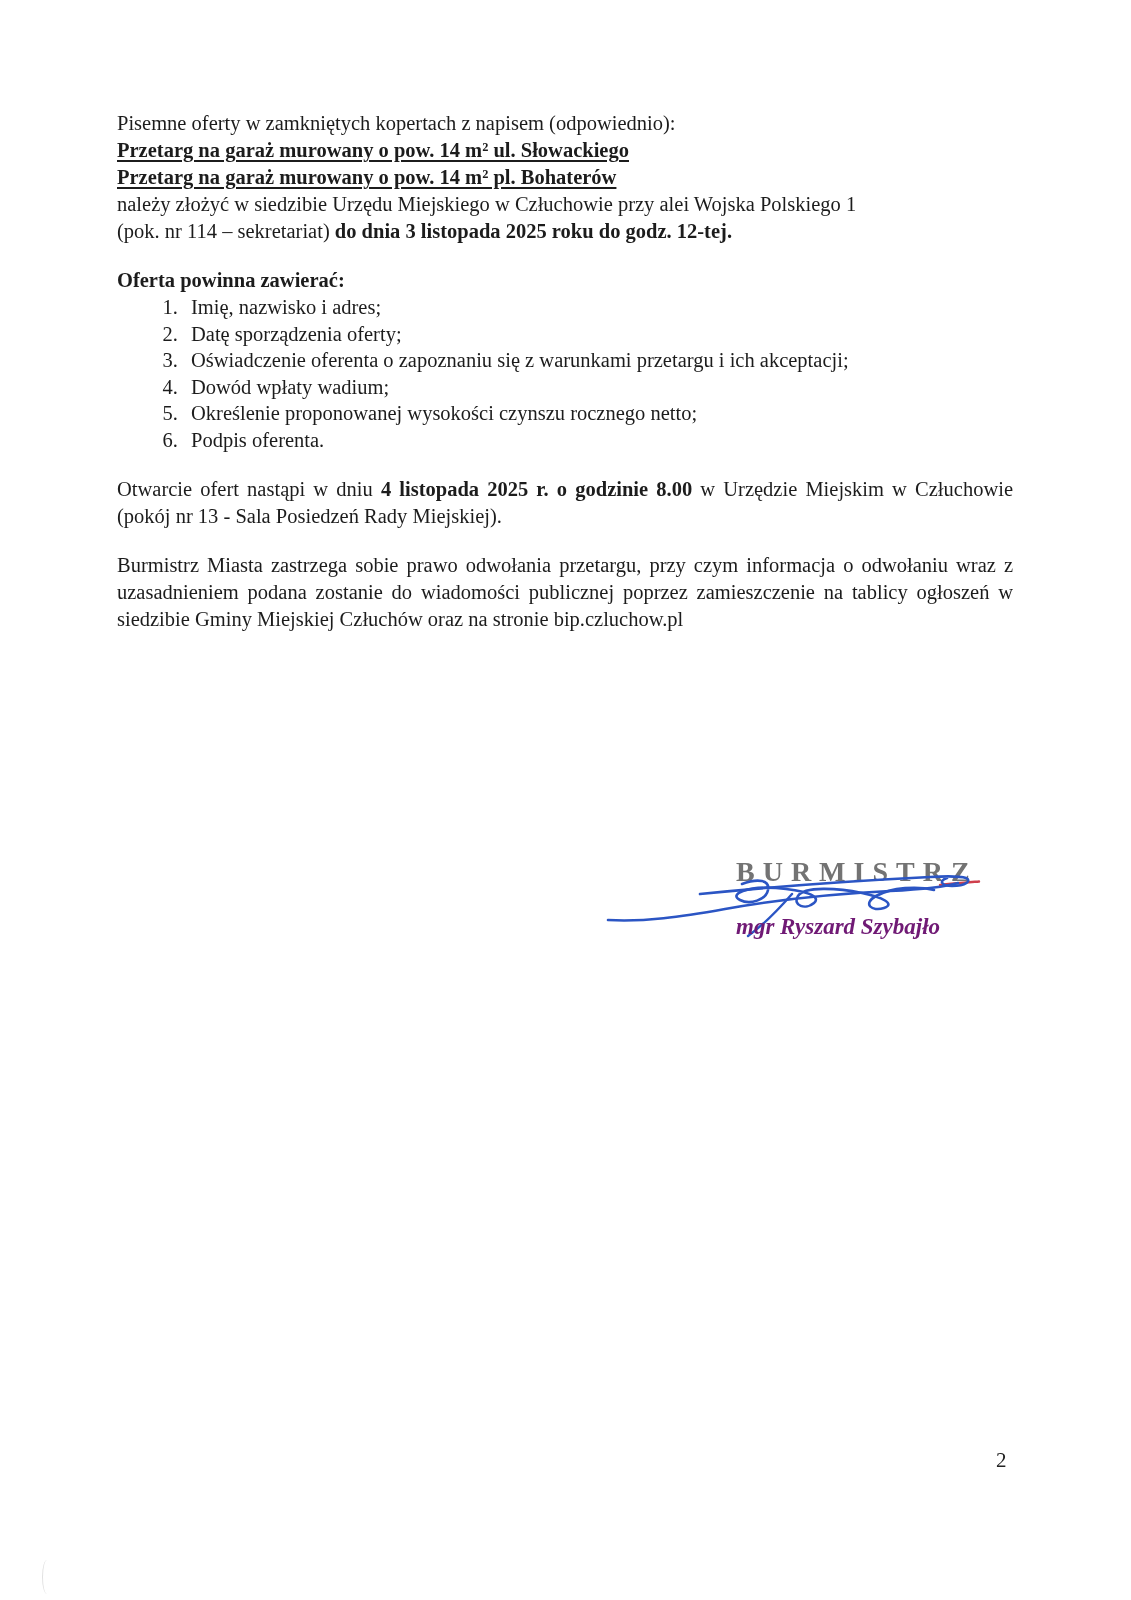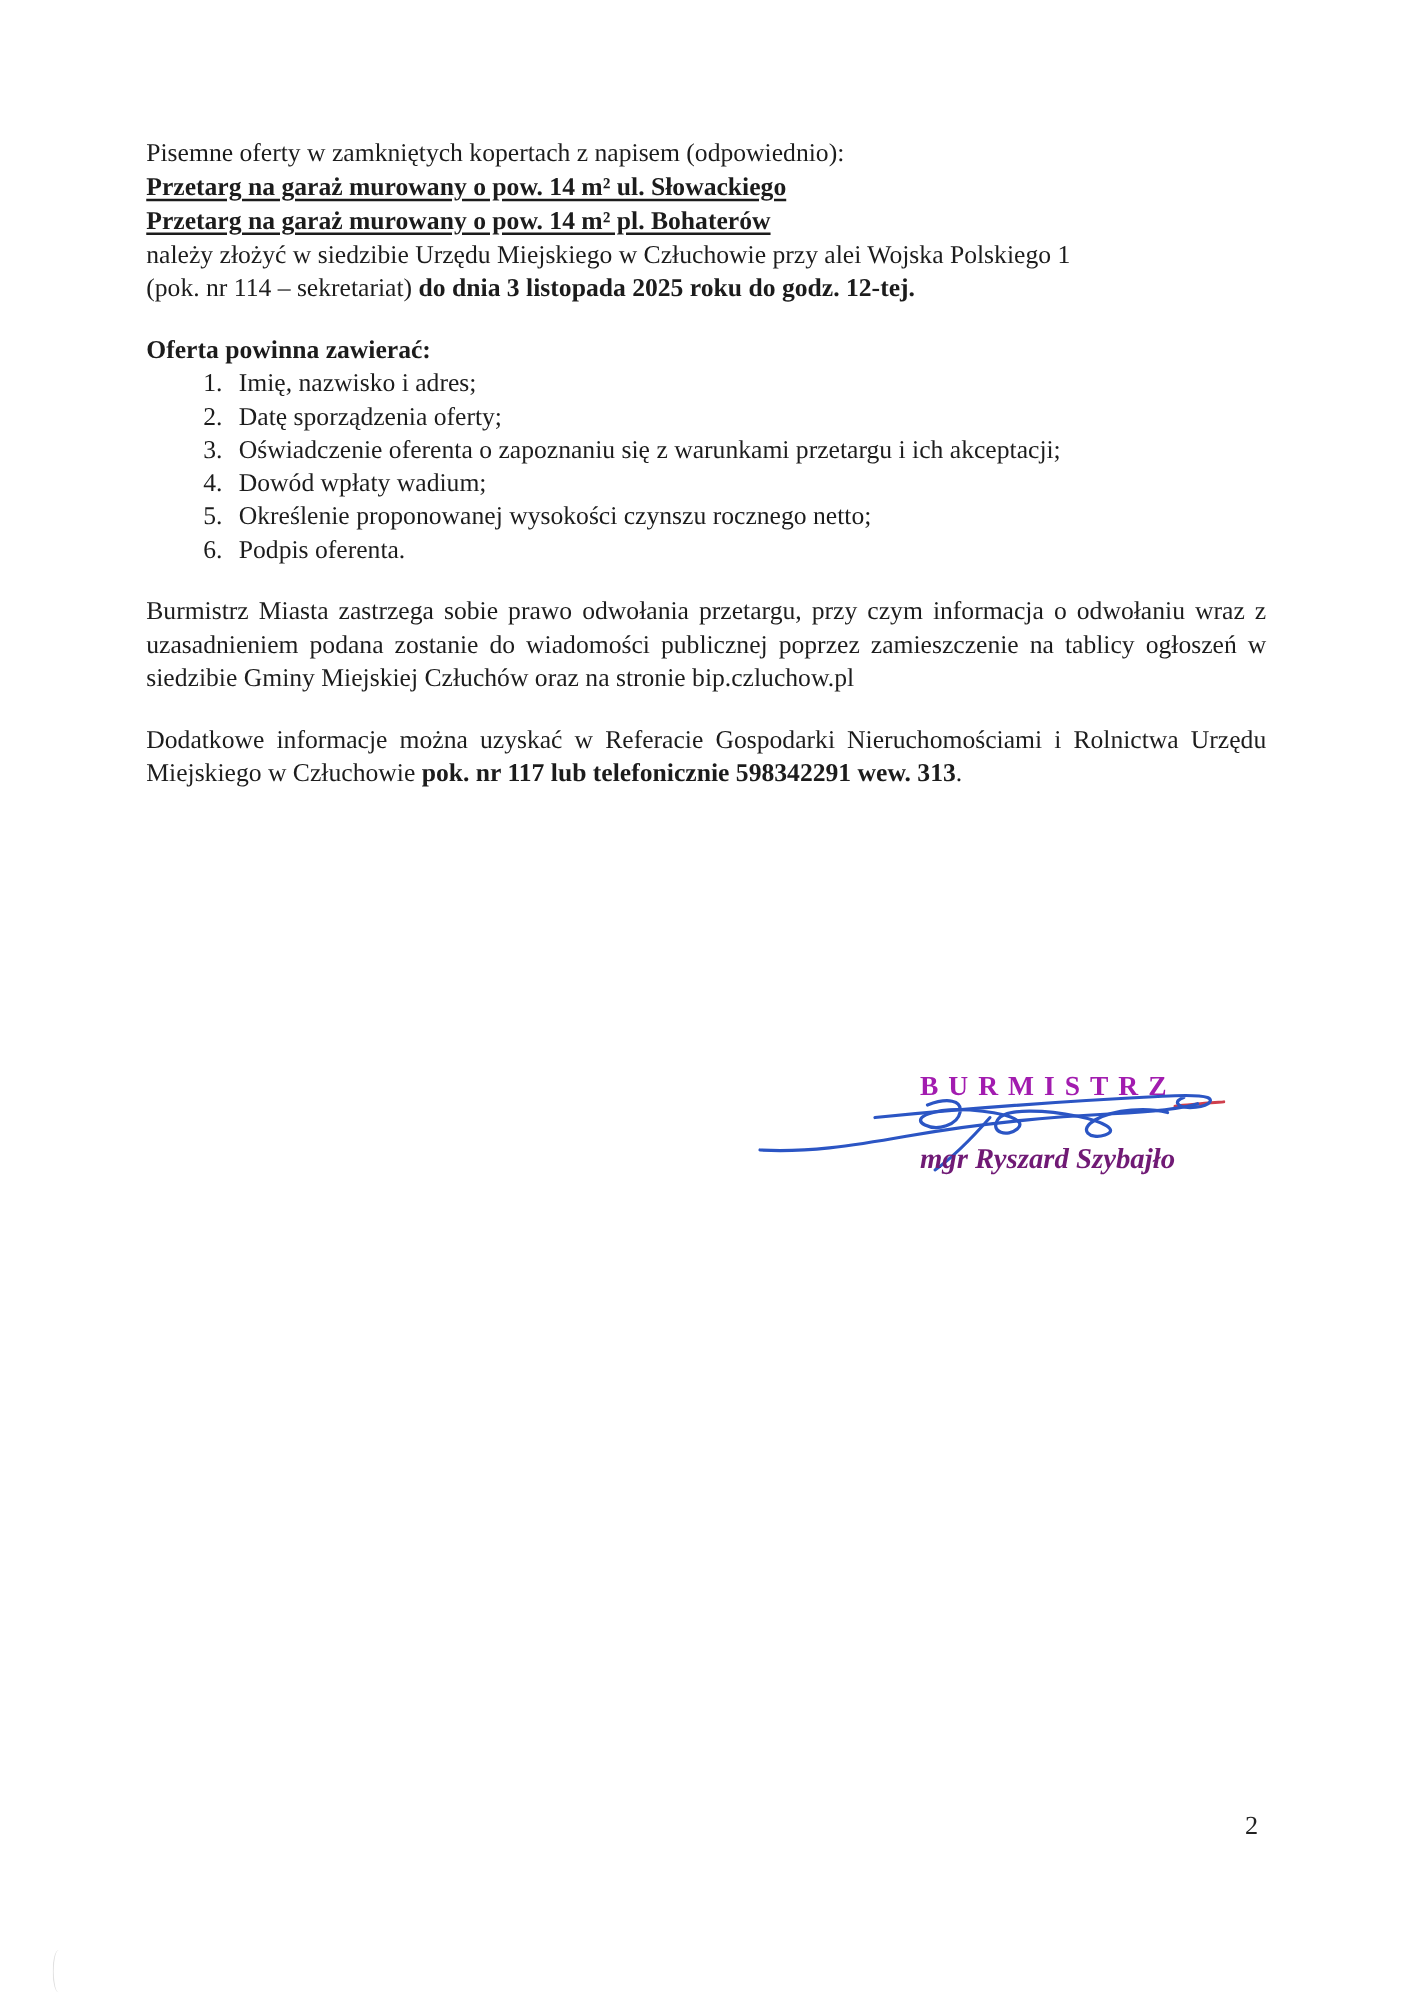--- a/index.html
+++ b/index.html
@@ -58,23 +58,23 @@
     top: 838px;
     width: 390px;
     height: 110px;
   }
   .stamp-title {
     position: absolute;
     left: 136px;
     top: 18px;
     font-family: "Liberation Serif", serif;
     font-weight: bold;
-    font-size: 22px;
+    font-size: 28px;
     letter-spacing: 8px;
-    color: #a21caf;
+    color: #737373;
     white-space: nowrap;
   }
   .stamp-name {
     position: absolute;
     left: 136px;
     top: 76px;
     font-style: italic;
     font-weight: bold;
     font-size: 23px;
     color: #701a75;
@@ -122,24 +122,24 @@
 
   <ol class="offer-list">
     <li>Imię, nazwisko i adres;</li>
     <li>Datę sporządzenia oferty;</li>
     <li>Oświadczenie oferenta o zapoznaniu się z warunkami przetargu i ich akceptacji;</li>
     <li>Dowód wpłaty wadium;</li>
     <li>Określenie proponowanej wysokości czynszu rocznego netto;</li>
     <li>Podpis oferenta.</li>
   </ol>
 
+  <p class="para"><span>Otwarcie ofert nastąpi w dniu </span><span class="bold">4 listopada 2025 r. o godzinie 8.00</span><span> w Urzędzie Miejskim w Człuchowie (pokój nr 13 - Sala Posiedzeń Rady Miejskiej).</span></p>
 
   <p class="para">Burmistrz Miasta zastrzega sobie prawo odwołania przetargu, przy czym informacja o odwołaniu wraz z uzasadnieniem podana zostanie do wiadomości publicznej poprzez zamieszczenie na tablicy ogłoszeń w siedzibie Gminy Miejskiej Człuchów oraz na stronie bip.czluchow.pl</p>
 
-  <p class="para"><span>Dodatkowe informacje można uzyskać w Referacie Gospodarki Nieruchomościami i Rolnictwa Urzędu Miejskiego w Człuchowie </span><span class="bold">pok. nr 117 lub telefonicznie 598342291 wew. 313</span><span>.</span></p>
 
 </div>
 
 <div class="signature-block">
   <span class="stamp-title">BURMISTRZ</span>
 
   <svg class="signature-svg" viewBox="0 0 390 110" xmlns="http://www.w3.org/2000/svg" aria-hidden="true">
 
     <path d="M 340 47 C 352 45.5, 366 44.5, 379 43.5" stroke="#cf3f4c" stroke-width="2.4" fill="none" stroke-linecap="round"></path>
 

